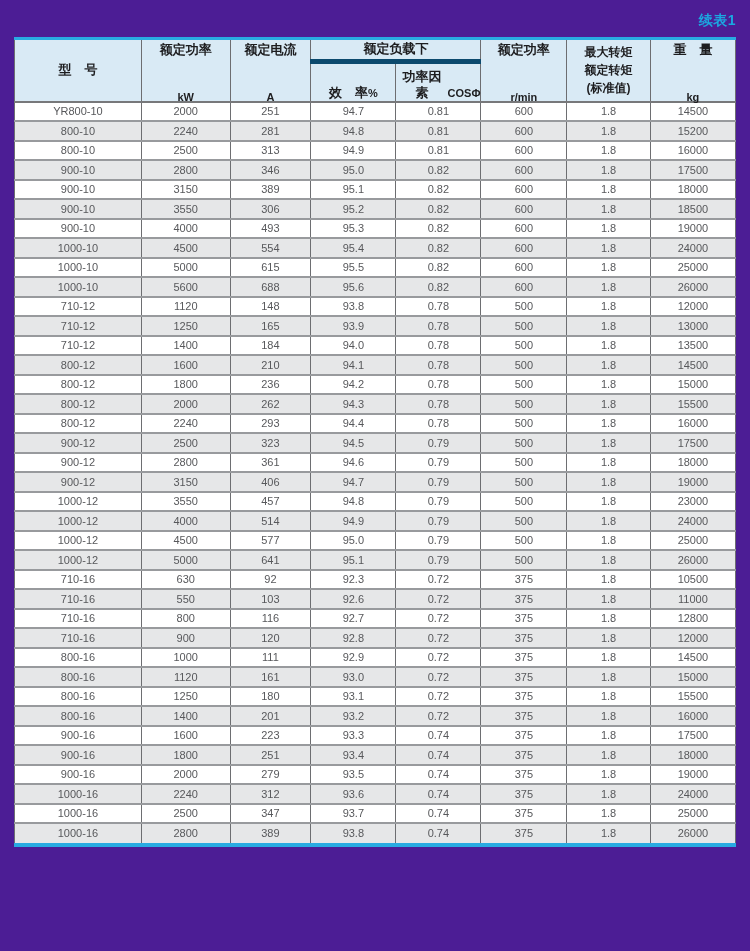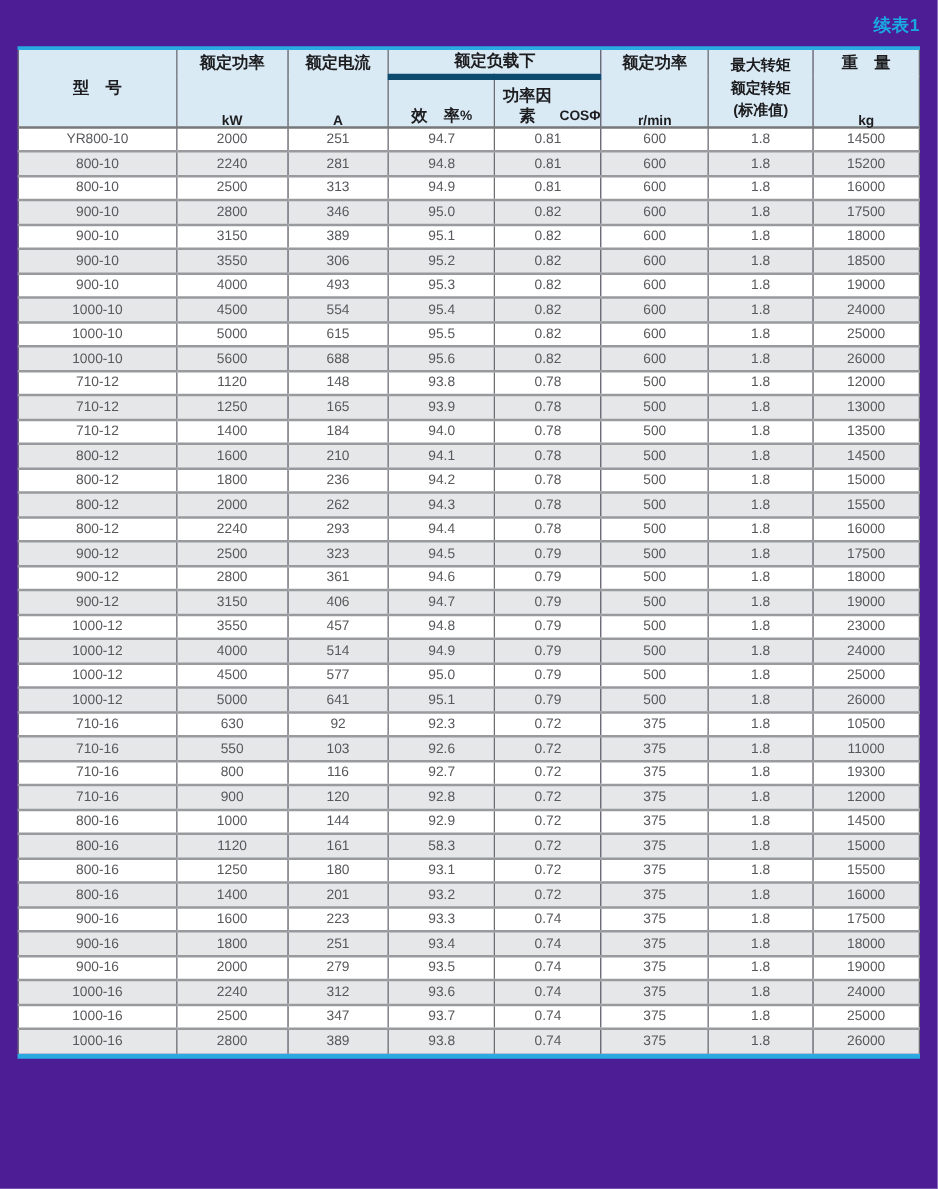--- a/index.html
+++ b/index.html
@@ -432,47 +432,47 @@
             <td>11000</td>
           </tr>
           <tr>
             <td>710-16</td>
             <td>800</td>
             <td>116</td>
             <td>92.7</td>
             <td>0.72</td>
             <td>375</td>
             <td>1.8</td>
-            <td>19300</td>
+            <td>12800</td>
           </tr>
           <tr class="alt">
             <td>710-16</td>
             <td>900</td>
             <td>120</td>
             <td>92.8</td>
             <td>0.72</td>
             <td>375</td>
             <td>1.8</td>
             <td>12000</td>
           </tr>
           <tr>
             <td>800-16</td>
             <td>1000</td>
-            <td>144</td>
+            <td>111</td>
             <td>92.9</td>
             <td>0.72</td>
             <td>375</td>
             <td>1.8</td>
             <td>14500</td>
           </tr>
           <tr class="alt">
             <td>800-16</td>
             <td>1120</td>
             <td>161</td>
-            <td>58.3</td>
+            <td>93.0</td>
             <td>0.72</td>
             <td>375</td>
             <td>1.8</td>
             <td>15000</td>
           </tr>
           <tr>
             <td>800-16</td>
             <td>1250</td>
             <td>180</td>
             <td>93.1</td>

